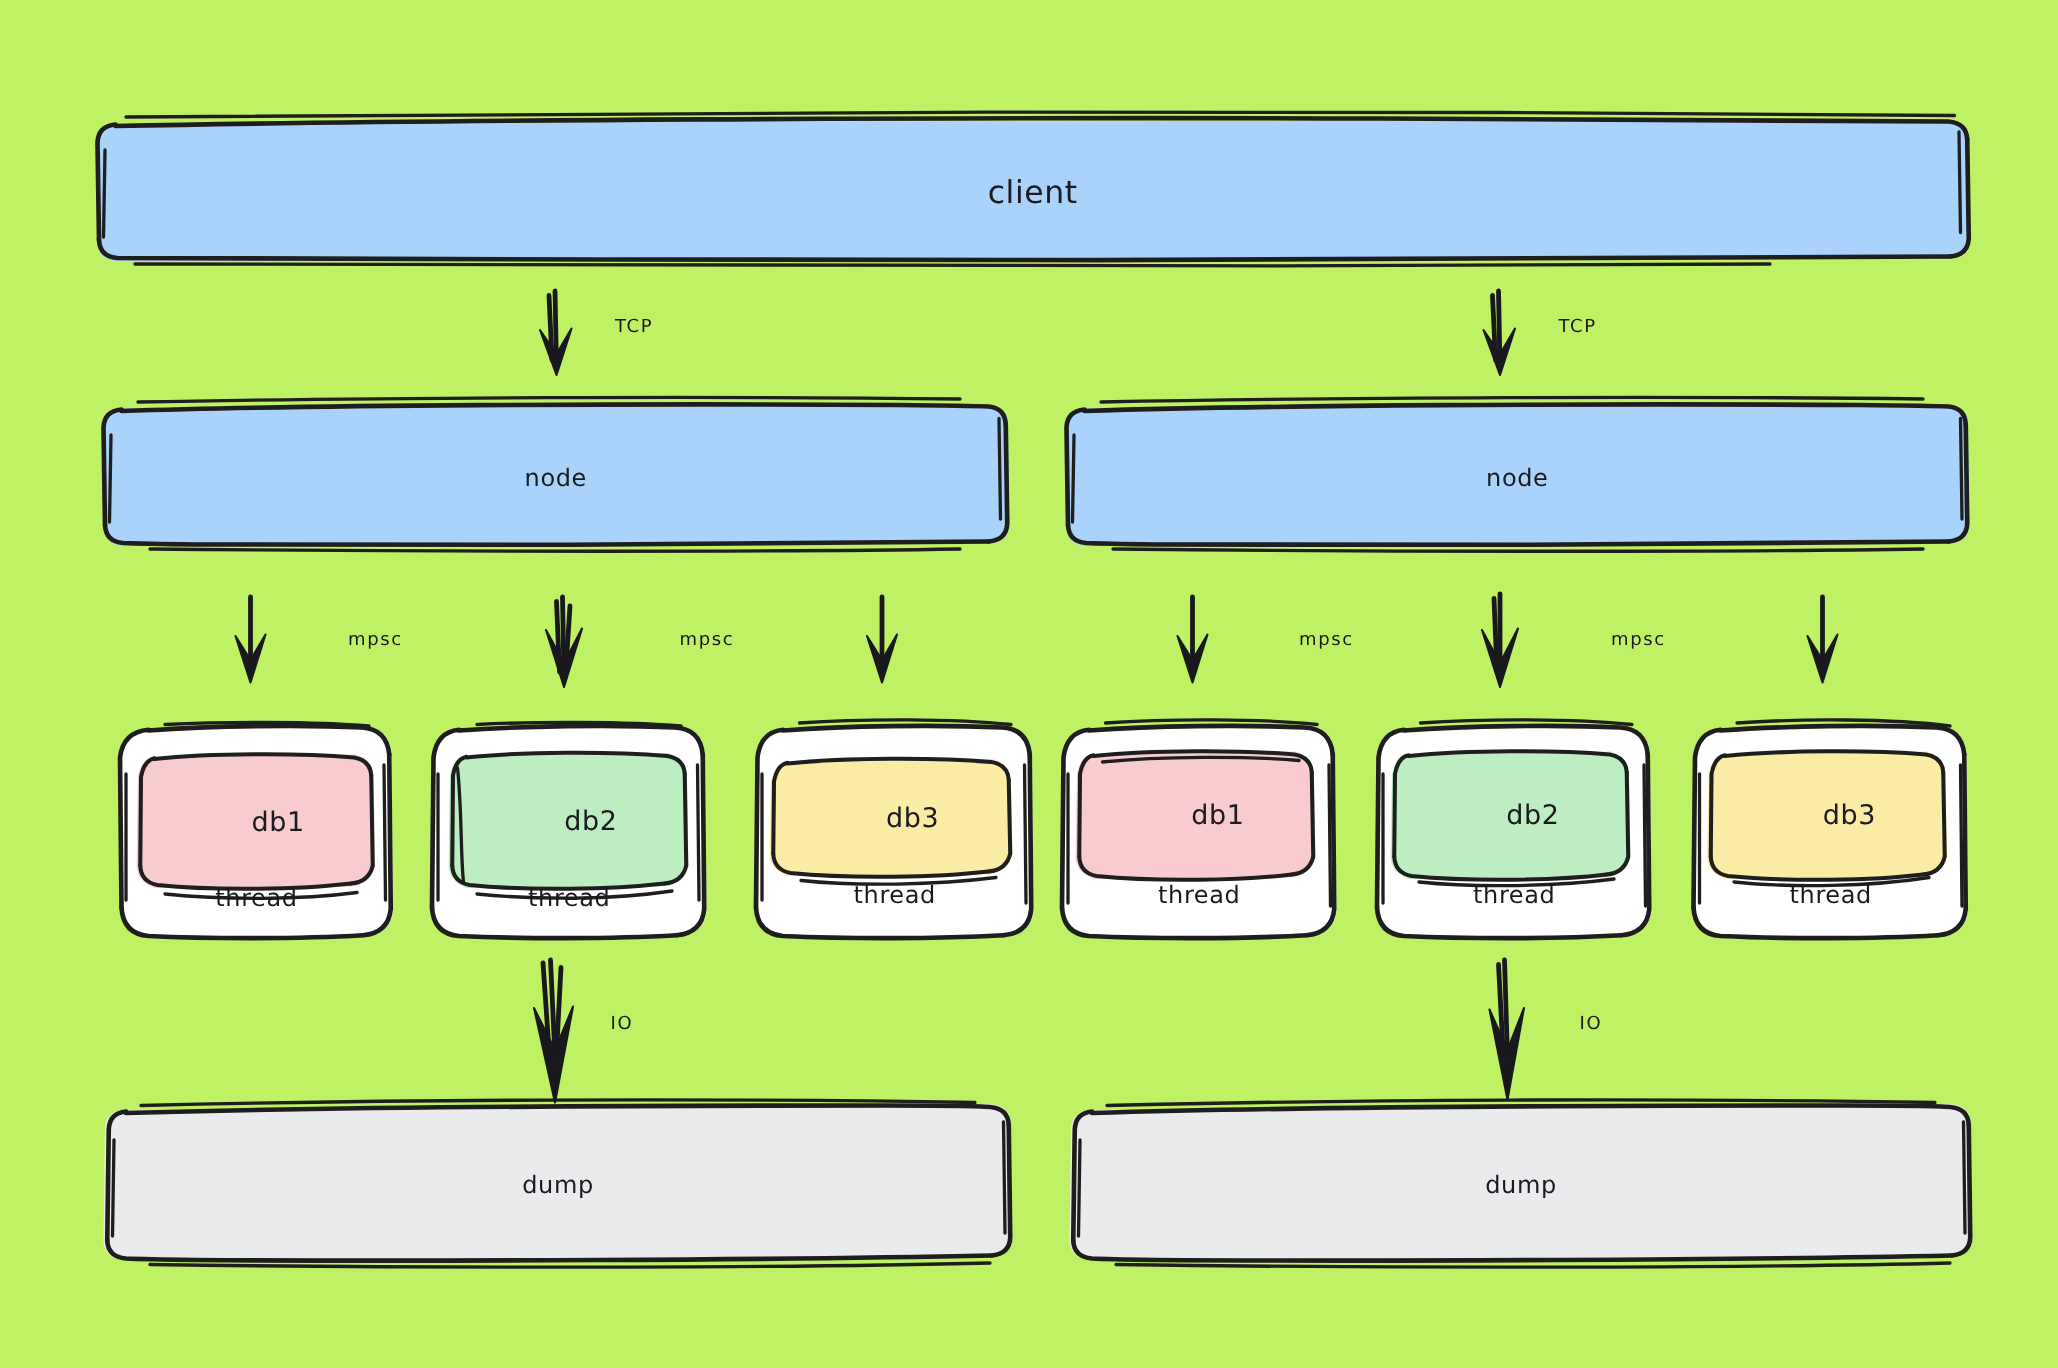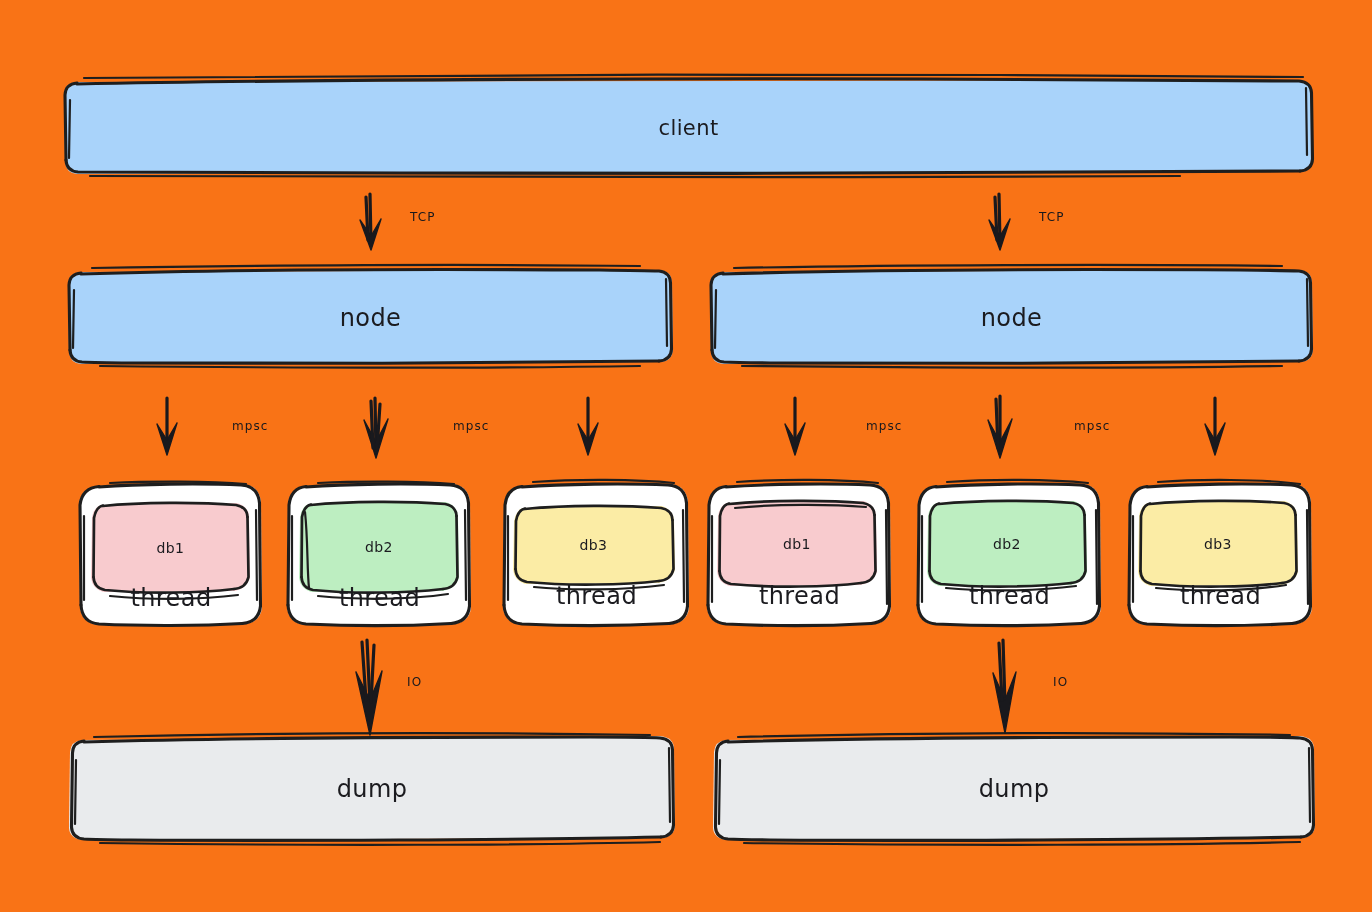--- a/index.html
+++ b/index.html
@@ -10,43 +10,43 @@
   body {
     width: 1372px;
     height: 912px;
     font-family: "DejaVu Sans", sans-serif;
     overflow: hidden;
   }
   #diagram-root {
     position: relative;
     width: 1372px;
     height: 912px;
-    background: #f97316;
+    background: #bef264;
   }
   #sketch-layer {
     position: absolute;
     left: 0;
     top: 0;
     width: 1372px;
     height: 912px;
   }
   .node-label {
     position: absolute;
     display: flex;
     align-items: center;
     justify-content: center;
     color: #1b1b1f;
     font-family: "DejaVu Sans", sans-serif;
     letter-spacing: 0.4px;
     white-space: nowrap;
     pointer-events: none;
   }
   .label-lg { font-size: 21px; }
-  .label-md { font-size: 24px; text-align: center; }
-  .label-sm { font-size: 14px; }
+  .label-md { font-size: 16px; text-align: center; }
+  .label-sm { font-size: 18px; margin-left: 15px; }
   .edge-label {
     position: absolute;
     color: #19191d;
     font-family: "DejaVu Sans", sans-serif;
     font-size: 12px;
     letter-spacing: 1.1px;
     white-space: nowrap;
   }
   .box-hit {
     position: absolute;

